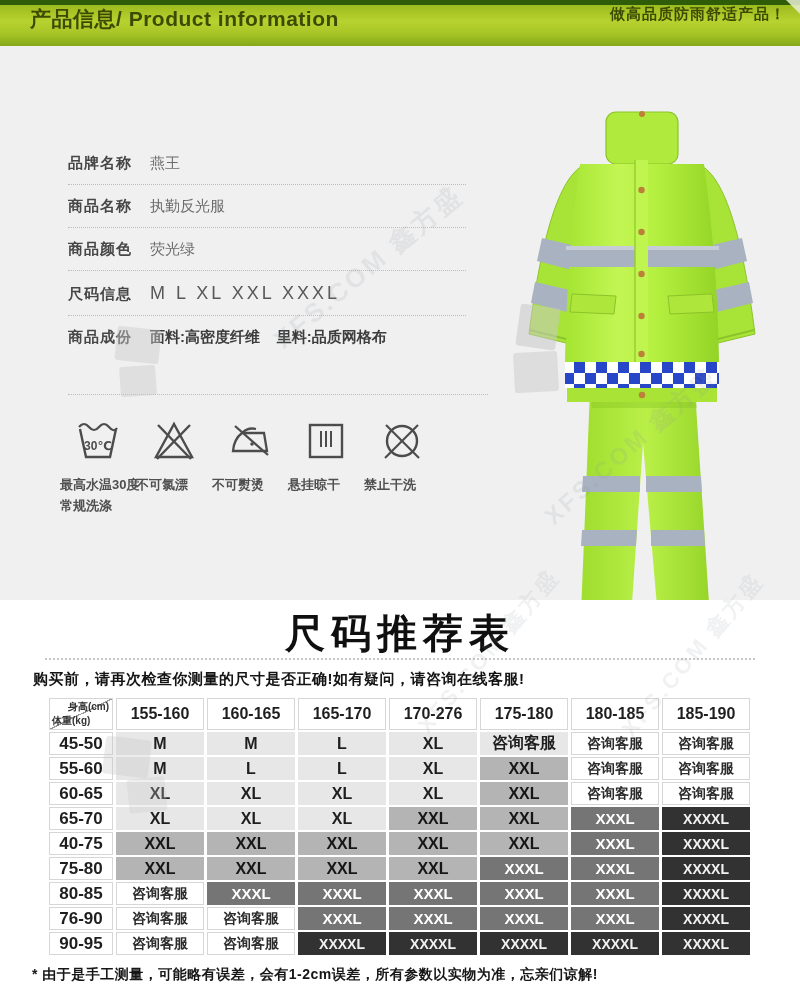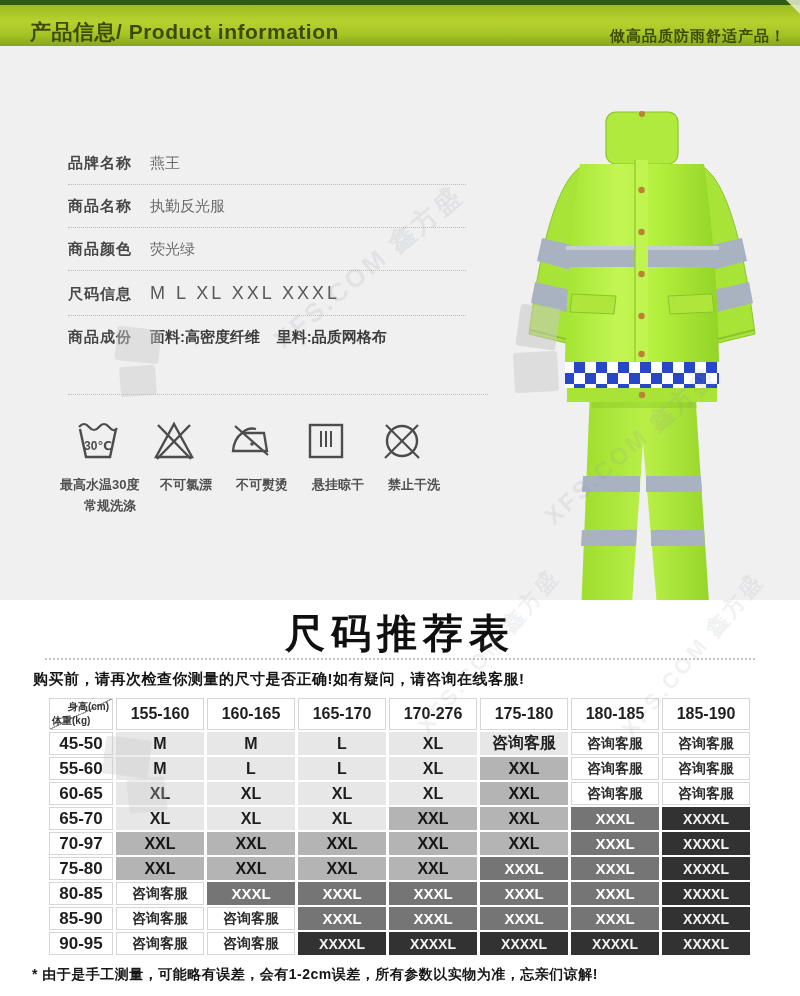--- a/index.html
+++ b/index.html
@@ -7,21 +7,21 @@
     width:800px;height:996px;position:relative;overflow:hidden;
     background:#f0f0f1;
     font-family:"Liberation Sans","DejaVu Sans",sans-serif;
   }
   
   .banner{
     position:absolute;top:0;left:0;width:800px;height:46px;
     background:linear-gradient(180deg,#9cbb1e 0%,#b7d230 40%,#a6c526 70%,#86a818 100%);
     border-top:5px solid #2f5c08;box-sizing:border-box;
   }
-  .banner-inner{display:flex;align-items:flex-end;height:100%;padding:0 14px 0 30px;}
+  .banner-inner{display:flex;align-items:flex-start;height:100%;padding:0 14px 0 30px;}
   .banner-title{font-size:21px;font-weight:bold;color:#3c4b04;letter-spacing:0.5px;}
   .banner-title .en{font-weight:bold;}
   .banner-slogan{margin-left:auto;font-size:15px;font-weight:bold;color:#3c4b04;letter-spacing:1px;}
   .corner-fold{position:absolute;top:0;right:0;width:0;height:0;
     border-style:solid;border-width:0 14px 14px 0;border-color:transparent #e9efd2 transparent transparent;opacity:.85;}
   
   .upper{position:absolute;top:46px;left:0;width:800px;height:484px;background:#f0f0f1;}
   
   .info-panel{position:absolute;left:68px;top:96px;width:398px;}
   .info-row{display:flex;align-items:baseline;padding:12px 0 11px 0;border-bottom:1px dotted #bcbcbc;}
@@ -29,21 +29,21 @@
   .info-label{width:82px;font-size:15px;font-weight:bold;color:#474747;flex:none;letter-spacing:1px;}
   .info-value{font-size:15px;color:#6b6b6b;}
   .info-value.size{font-size:18px;color:#585858;letter-spacing:3px;}
   .info-value.comp{font-weight:bold;color:#3d3d3d;white-space:pre;}
   
   .wash-block{position:absolute;left:68px;top:348px;width:420px;border-top:1px dotted #bcbcbc;}
   .wash-head{display:flex;align-items:baseline;margin-top:16px;}
   .wash-label{font-size:15px;font-weight:bold;color:#474747;width:82px;flex:none;letter-spacing:1px;}
   .wash-desc{font-size:14px;font-weight:bold;color:#5b5b5b;letter-spacing:0.5px;}
   .wash-icons{display:flex;margin-top:22px;margin-left:-8px;}
-  .wash-item{width:76px;text-align:right;}
+  .wash-item{width:76px;text-align:left;}
   .wash-item svg{display:block;margin:0 auto;}
   .wash-cap{margin-top:12px;font-size:13px;font-weight:bold;color:#4f4f4f;white-space:nowrap;line-height:1.6;}
   
   .suit-figure{position:absolute;left:486px;top:52px;width:314px;height:548px;}
   
   .size-section{position:absolute;top:600px;left:0;width:800px;height:396px;background:#ffffff;}
   .size-title{margin:0;padding-top:6px;text-align:center;font-size:40px;font-weight:bold;color:#0f0f0f;letter-spacing:6px;}
   .size-divider{position:absolute;left:45px;right:45px;top:58px;border-top:2px dotted #c6c6c6;}
   .size-note{position:absolute;left:33px;top:70px;font-size:15px;font-weight:bold;color:#141414;letter-spacing:0.5px;}
   table.size-table{position:absolute;left:46px;top:96px;border-collapse:separate;border-spacing:3px 2px;}
@@ -290,21 +290,21 @@
           <td class="rowhead">65-70</td>
           <td class="s1">XL</td>
           <td class="s1">XL</td>
           <td class="s1">XL</td>
           <td class="s2">XXL</td>
           <td class="s2">XXL</td>
           <td class="s3">XXXL</td>
           <td class="s4">XXXXL</td>
         </tr>
         <tr>
-          <td class="rowhead">70-97</td>
+          <td class="rowhead">40-75</td>
           <td class="s2">XXL</td>
           <td class="s2">XXL</td>
           <td class="s2">XXL</td>
           <td class="s2">XXL</td>
           <td class="s2">XXL</td>
           <td class="s3">XXXL</td>
           <td class="s4">XXXXL</td>
         </tr>
         <tr>
           <td class="rowhead">75-80</td>
@@ -320,21 +320,21 @@
           <td class="rowhead">80-85</td>
           <td class="s0">咨询客服</td>
           <td class="s3">XXXL</td>
           <td class="s3">XXXL</td>
           <td class="s3">XXXL</td>
           <td class="s3">XXXL</td>
           <td class="s3">XXXL</td>
           <td class="s4">XXXXL</td>
         </tr>
         <tr>
-          <td class="rowhead">85-90</td>
+          <td class="rowhead">76-90</td>
           <td class="s0">咨询客服</td>
           <td class="s0">咨询客服</td>
           <td class="s3">XXXL</td>
           <td class="s3">XXXL</td>
           <td class="s3">XXXL</td>
           <td class="s3">XXXL</td>
           <td class="s4">XXXXL</td>
         </tr>
         <tr>
           <td class="rowhead">90-95</td>

